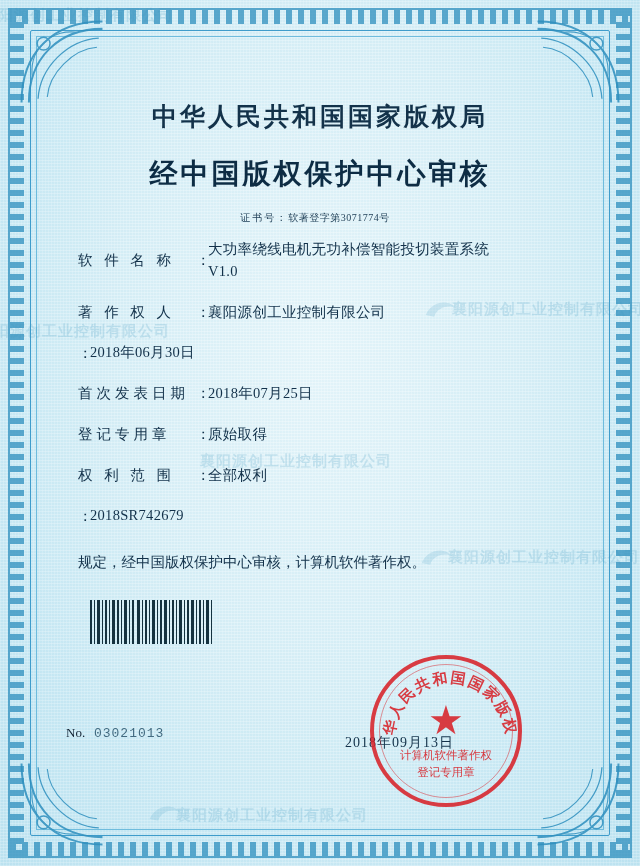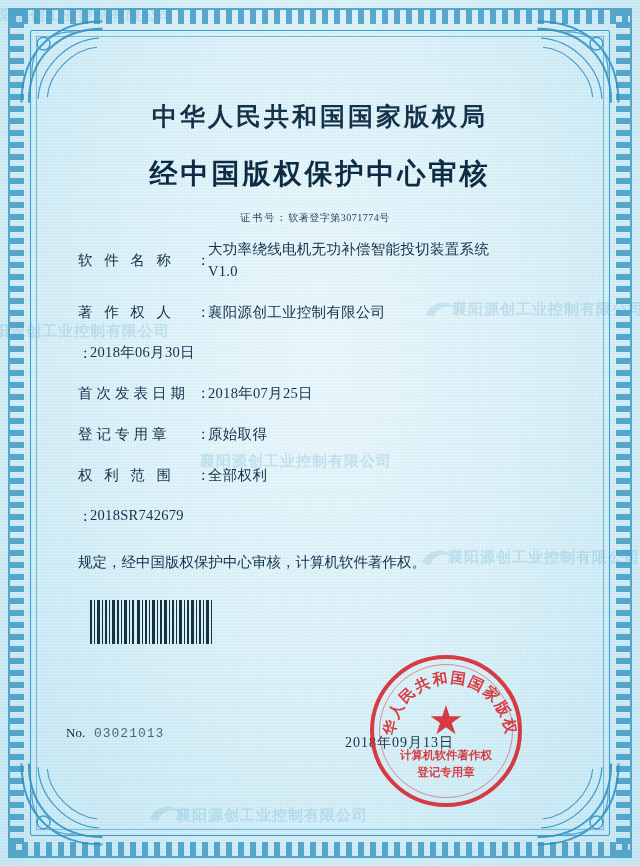--- a/index.html
+++ b/index.html
@@ -240,21 +240,21 @@
     font-weight: bold;
     letter-spacing: 2px;
   }
   #seal .seal-text {
     position: absolute;
     left: 0; right: 0;
     top: 88px;
     text-align: center;
     font-size: 11.5px;
     line-height: 1.45;
-    font-weight: bold;
+    font-weight: normal;
     color: #d8232a;
   }
 </style>
 </head>
 <body>
 
 <div id="certificate">
 
   <div id="texture"></div>
 

